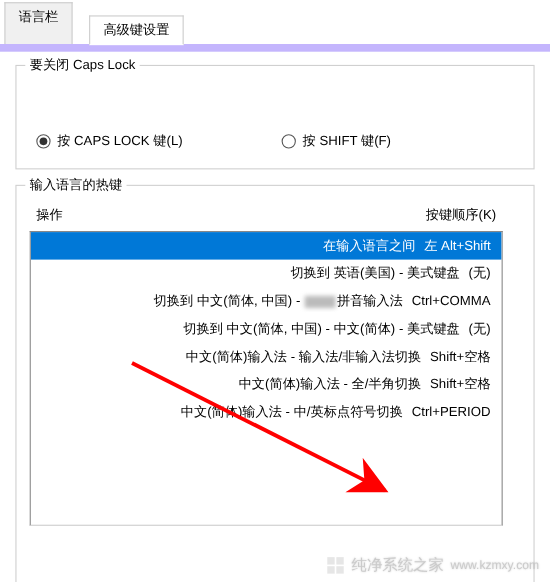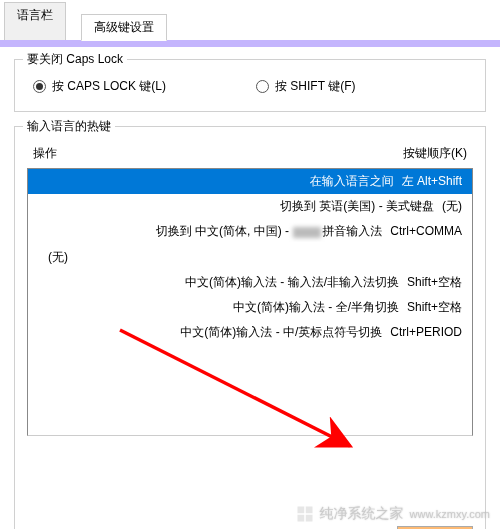--- a/index.html
+++ b/index.html
@@ -33,36 +33,37 @@
       border-bottom: 1px solid #fff;
       margin-bottom: -1px;
       z-index: 1;
       margin-top: 12px;
     }
     .content {
       padding: 12px 14px;
     }
     .groupbox {
       border: 1px solid #d0d0d0;
-      padding: 14px 12px 12px 12px;
+      padding: 14px 28px 12px 12px;
       margin-bottom: 14px;
       position: relative;
     }
     .groupbox-legend {
       position: absolute;
       top: -9px;
       left: 8px;
       background: #fff;
       padding: 0 4px;
       font-size: 12px;
     }
     .radio-row {
       display: flex;
       gap: 90px;
       padding: 4px 6px;
+      margin-top: 42px;
     }
     .radio-opt {
       display: flex;
       align-items: center;
       gap: 6px;
       cursor: pointer;
     }
     .radio-circle {
       width: 13px;
       height: 13px;
@@ -199,20 +200,21 @@
         </div>
         <div class="list-row">
           <span class="action">切换到 英语(美国) - 美式键盘</span>
           <span class="keys">(无)</span>
         </div>
         <div class="list-row">
           <span class="action">切换到 中文(简体, 中国) - <span class="blur"></span>拼音输入法</span>
           <span class="keys">Ctrl+COMMA</span>
         </div>
         <div class="list-row">
+          <span class="action">切换到 中文(简体, 中国) - 中文(简体) - 美式键盘</span>
           <span class="keys">(无)</span>
         </div>
         <div class="list-row">
           <span class="action">中文(简体)输入法 - 输入法/非输入法切换</span>
           <span class="keys">Shift+空格</span>
         </div>
         <div class="list-row">
           <span class="action">中文(简体)输入法 - 全/半角切换</span>
           <span class="keys">Shift+空格</span>
         </div>

